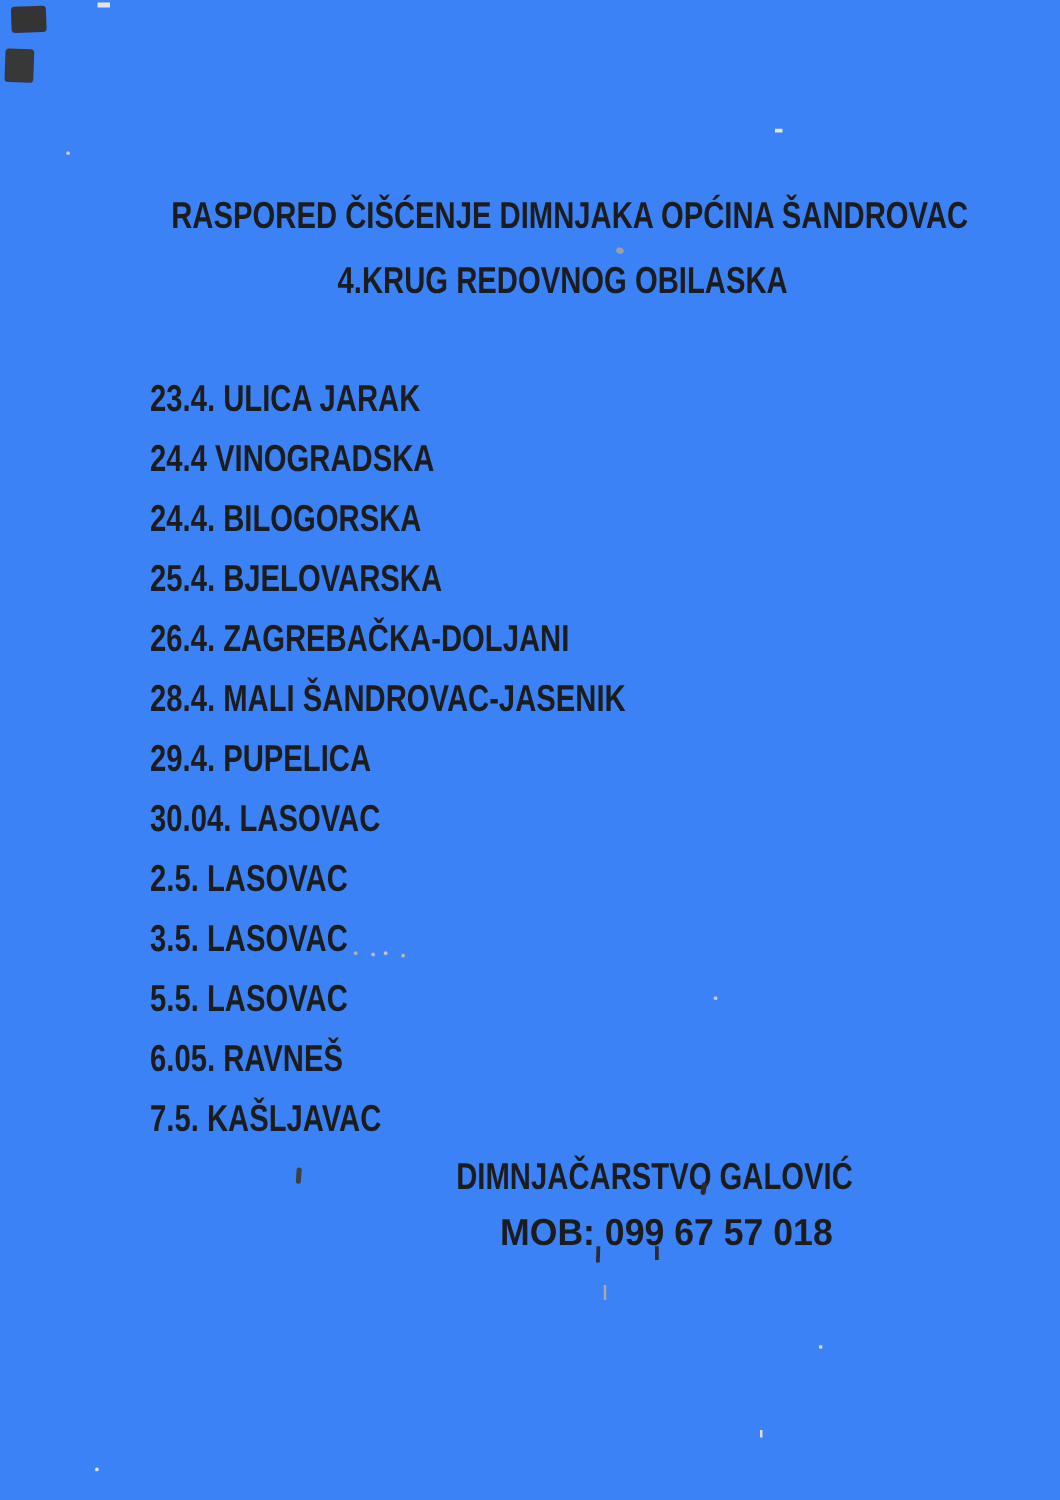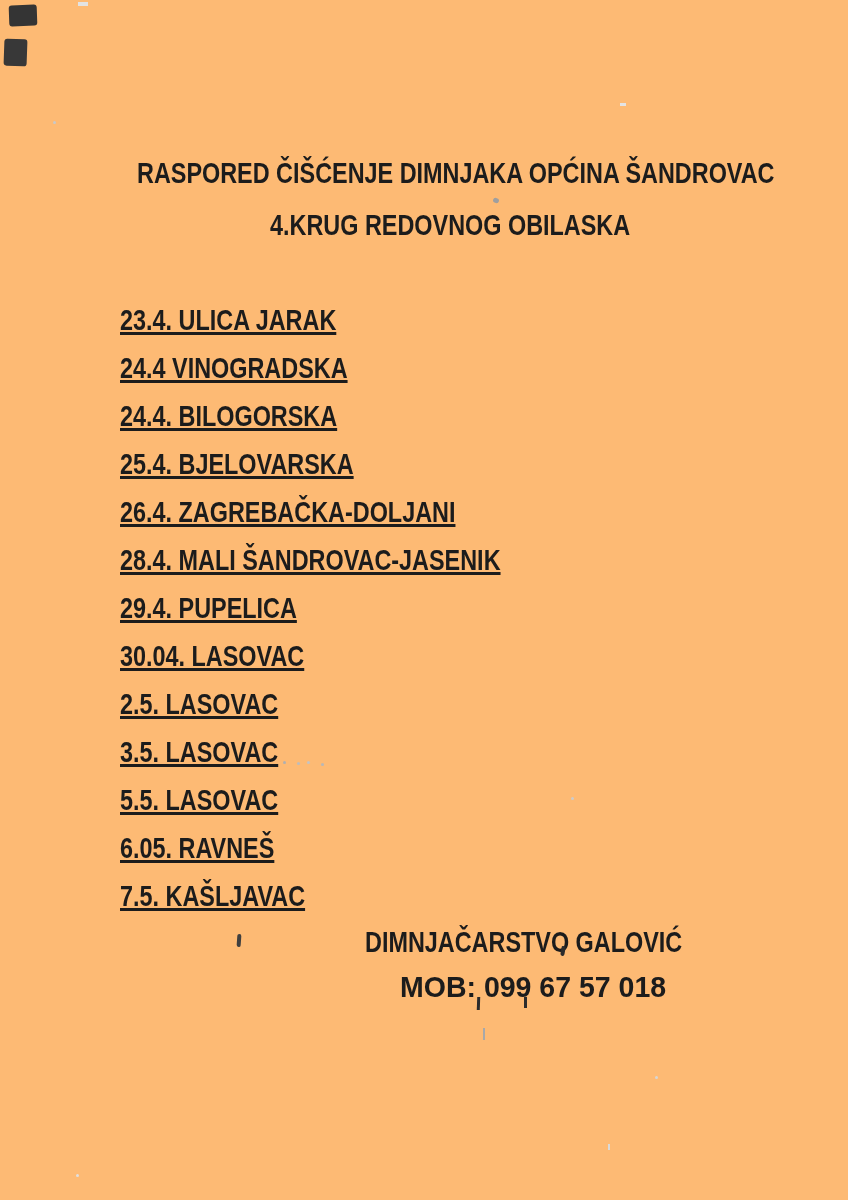--- a/index.html
+++ b/index.html
@@ -2,21 +2,21 @@
 <html><head>
 <meta charset="utf-8">
 <style>
   html, body { margin: 0; padding: 0; }
   body { width: 848px; height: 1200px; background: #ffffff; }
 
   .page {
     position: relative;
     width: 848px;
     height: 1200px;
-    background: #fdba74;
+    background: #3b82f6;
     overflow: hidden;
     font-family: "Liberation Sans", sans-serif;
     font-weight: 700;
     color: #1c1c1c;
   }
 
   
   .txt {
     position: absolute;
     white-space: nowrap;
@@ -26,21 +26,20 @@
     transform-origin: left top;
   }
 
   .title-line1 { left: 137px; top: 158px; }
   .title-line2 { left: 270px; top: 210px; }
 
   .schedule {
     position: absolute;
     left: 120px;
     top: 296px;
-    text-decoration: underline;
   }
   .schedule-item {
     height: 48px;
     line-height: 48px;
     font-size: 30px;
     white-space: nowrap;
     transform: scaleX(0.78);
     transform-origin: left center;
   }
 

